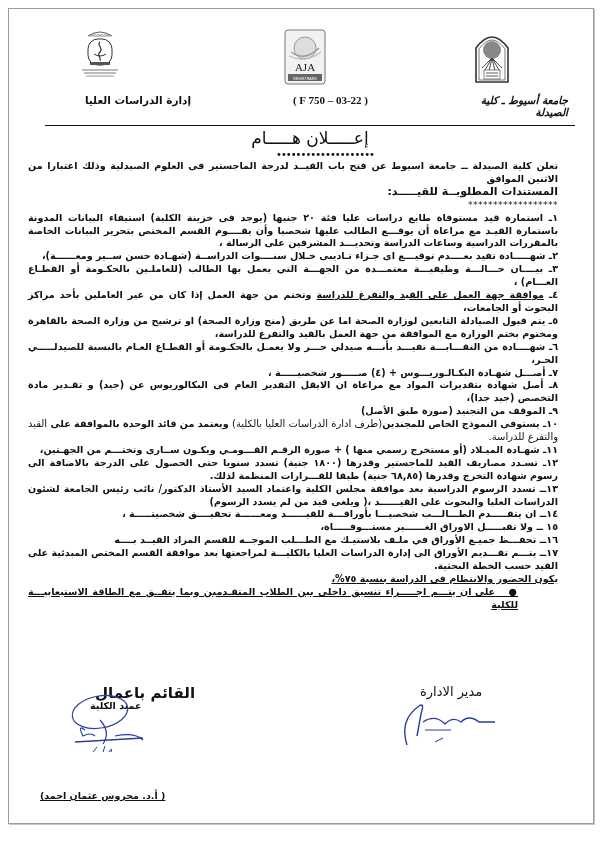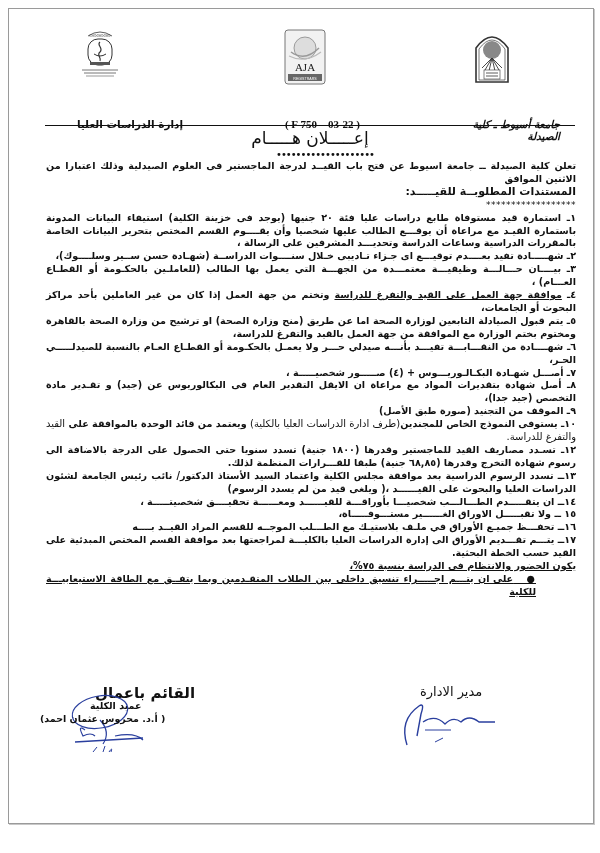--- a/index.html
+++ b/index.html
@@ -5,42 +5,42 @@
   html, body { margin:0; padding:0; background:#ffffff; }
   body { width:600px; height:853px; position:relative; overflow:hidden;
          font-family:"DejaVu Sans", sans-serif; color:#111; }
   .frame { position:absolute; left:8px; top:8px; width:584px; height:814px;
            border:1px solid #9a9a9a; box-shadow: 1px 1px 0 #c8c8c8; background:#fff; }
   .rtl { direction:rtl; unicode-bidi:embed; }
   .hdr-logo { position:absolute; top:28px; width:60px; height:58px; }
   .logo-left { left:70px; }
   .logo-mid { left:283px; width:44px; }
   .logo-right { left:470px; width:44px; }
-  .hdr-text { position:absolute; top:118px; font-size:10.5px; font-weight:bold; }
+  .hdr-text { position:absolute; top:94px; font-size:10.5px; font-weight:bold;margin-left:8px; }
   .hdr-left { left:70px; width:120px; text-align:center; }
   .hdr-mid { left:250px; width:110px; text-align:right; font-family:"Liberation Serif", serif; font-size:11px; }
   .hdr-right { left:440px; width:120px; text-align:right;font-style:italic; }
   .rule { position:absolute; left:45px; top:125px; width:530px; height:0; border-top:1.5px solid #111; }
   .title { position:absolute; left:220px; top:128px; width:180px; text-align:center;
            font-size:17px; font-weight:normal; }
   .title-dots { position:absolute; left:255px; top:151px; width:140px; text-align:center;
                 font-size:10px; letter-spacing:-1px; line-height:8px; }
-  .body { position:absolute; left:46px; top:160px; width:530px; font-size:9.6px;
+  .body { position:absolute; left:28px; top:160px; width:530px; font-size:9.6px;
           font-weight:bold; line-height:12.9px; text-align:justify; }
   .body p { margin:0; }
   .subhead { font-size:11px; margin-top:0; }
   .stars { font-weight:normal; font-size:9px; letter-spacing:0.5px; }
   .item { margin:0; }
   .u { text-decoration:underline; }
   .small { font-size:10px; font-weight:normal; }
   .bullet-line { padding-right:40px; }
   .sig-right-title { position:absolute; left:420px; top:684px; font-size:13px; font-weight:normal; }
   .sig-left-title { position:absolute; left:95px; top:684px; font-size:15px; font-weight:bold; }
   .sig-left-sub { position:absolute; left:90px; top:700px; font-size:9.5px; font-weight:bold; }
-  .sig-name { position:absolute; left:40px; top:713px; font-size:9.5px; font-weight:bold; }
+  .sig-name { position:absolute; left:40px; top:790px; font-size:9.5px; font-weight:bold;text-decoration:underline; }
   .sig-svg { position:absolute; }
 </style>
 </head>
 <body>
 
 <div class="frame"></div>
 
 <svg class="hdr-logo logo-left" viewBox="0 0 60 58">
   <path d="M18 8 Q30 0 42 8" fill="none" stroke="#333" stroke-width="0.8"></path>
   <text x="30" y="9" font-size="4" text-anchor="middle" fill="#333" font-family="DejaVu Sans, sans-serif">ⵙⵙⵙⵙⵙⵙ</text>
@@ -89,29 +89,30 @@
 <div class="title rtl">إعـــــلان هـــــام</div>
 <div class="title-dots">••••••••••••••••••••</div>
 
 <div class="body rtl">
   <p>تعلن كلية الصيدلة ــ جامعة اسيوط عن فتح باب القيــد لدرجة الماجستير فى العلوم الصيدلية وذلك اعتبارا من الاثنين الموافق</p>
   <p class="subhead">المستندات المطلوبــة للقيـــــد:</p>
   <p class="stars">******************</p>
 
   <div id="items">
       <p class="item"><span>١ـ</span> <span>استمارة قيد مستوفاة طابع دراسات عليا فئة ٢٠ جنيها (يوجد فى خزينة الكلية) استيفاء البيانات المدونة باستمارة القيـد مع مراعاة أن يوقـــع الطالب عليها شخصيا وأن يقــــوم القسم المختص بتحرير البيانات الخاصة بالمقررات الدراسية وساعات الدراسة وتحديـــد المشرفين على الرسالة ،</span></p>
-      <p class="item"><span>٢ـ</span> <span>شهـــــادة تفيد بعــــدم توقيـــع اى جـزاء تـاديبى خـلال سنــــوات الدراســة (شهـادة حسن ســير وسلــــوك)،</span></p>
+      <p class="item"><span>٢ـ</span> <span>شهـــــادة تفيد بعــــدم توقيـــع اى جـزاء تـاديبى خـلال سنــــوات الدراســة (شهـادة حسن ســير ومعــــــة)،</span></p>
       <p class="item"><span>٣ـ</span> <span>بيــــان حـــالـــة وظيفيـــة معتمـــدة من الجهـــة التي يعمل بها الطالب (للعاملـين بالحكـومة أو القطـاع العـــام) ،</span></p>
       <p class="item"><span>٤ـ</span> <span class="u">موافقة جهة العمل على القيد والتفرغ للدراسة</span><span> وتختم من جهة العمل إذا كان من غير العاملين بأحد مراكز البحوث أو الجامعات،</span></p>
       <p class="item"><span>٥ـ</span> <span>يتم قبول الصيادلة التابعين لوزارة الصحة اما عن طريق (منح وزارة الصحة) او ترشيح من وزارة الصحة بالقاهرة ومختوم بختم الوزارة مع الموافقة من جهة العمل بالقيد والتفرغ للدراسة،</span></p>
       <p class="item"><span>٦ـ</span> <span>شهــــادة من النقـــابـــة تفيـــد بأنـــه صيدلي حـــر ولا يعمـل بالحكـومة أو القطـاع العـام بالنسبة للصيدلـــــي الحـر،</span></p>
       <p class="item"><span>٧ـ</span> <span>أصـــل شهـادة البكـالـوريـــوس + (٤) صـــــور شخصيـــــة ،</span></p>
       <p class="item"><span>٨ـ</span> <span>أصل شهادة بتقديرات المواد مع مراعاة ان الايقل التقدير العام فى البكالوريوس عن (جيد) و تقـدير مادة التخصص (جيد جدا)،</span></p>
       <p class="item"><span>٩ـ</span> <span>الموقف من التجنيد (صورة طبق الأصل)</span></p>
       <p class="item"><span>١٠ـ</span> <span>يستوفى النموذج الخاص للمجندين</span><span class="small">(طرف ادارة الدراسات العليا بالكلية)</span><span> ويعتمد من قائد الوحدة بالموافقة على </span><span class="small">القيد والتفرغ للدراسة.</span></p>
+      <p class="item"><span>١١ـ</span> <span>شهـادة الميـلاد (أو مستخرج رسمي منها ) + صورة الرقـم القـــومـي ويكـون ســارى وتختـــم من الجهـتين،</span></p>
       <p class="item"><span>١٢ـ</span> <span>تسـدد مصاريف القيد للماجستير وقدرها (١٨٠٠ جنية) تسدد سنويا حتى الحصول على الدرجة بالاضافة الى رسوم شهادة التخرج وقدرها (٦٨,٨٥ جنية) طبقا للقـــرارات المنظمة لذلك.</span></p>
       <p class="item"><span>١٣ــ</span> <span>تسدد الرسوم الدراسية بعد موافقة مجلس الكلية واعتماد السيد الأستاذ الدكتور/ نائب رئيس الجامعة لشئون الدراسات العليا والبحوث على القيــــــد ،( ويلغى قيد من لم يسدد الرسوم)</span></p>
       <p class="item"><span>١٤ــ</span> <span>ان يتقـــــدم الطـــالـــب شخصيـــا بأوراقـــة للقيــــــد ومعــــــة تحقيــــق شخصيتـــــة ،</span></p>
       <p class="item"><span>١٥ ــ</span> <span>ولا تقبـــــل الاوراق الغــــــير مستـــوفـــــاة،</span></p>
       <p class="item"><span>١٦ــ</span> <span>تحفـــظ جميـع الأوراق في ملـف بلاستيـك مع الطـــلب الموجــه للقسم المراد القيــد بــــه</span></p>
       <p class="item"><span>١٧ــ</span> <span>يتـــم تقـــديم الأوراق الى إدارة الدراسات العليا بالكليـــة لمراجعتها بعد موافقة القسم المختص المبدئية على القيد حسب الخطة البحثية.</span></p>
     </div>
 
   <p class="u">يكون الحضور والانتظام في الدراسة بنسبة ٧٥%،</p>
   <p class="u bullet-line">

